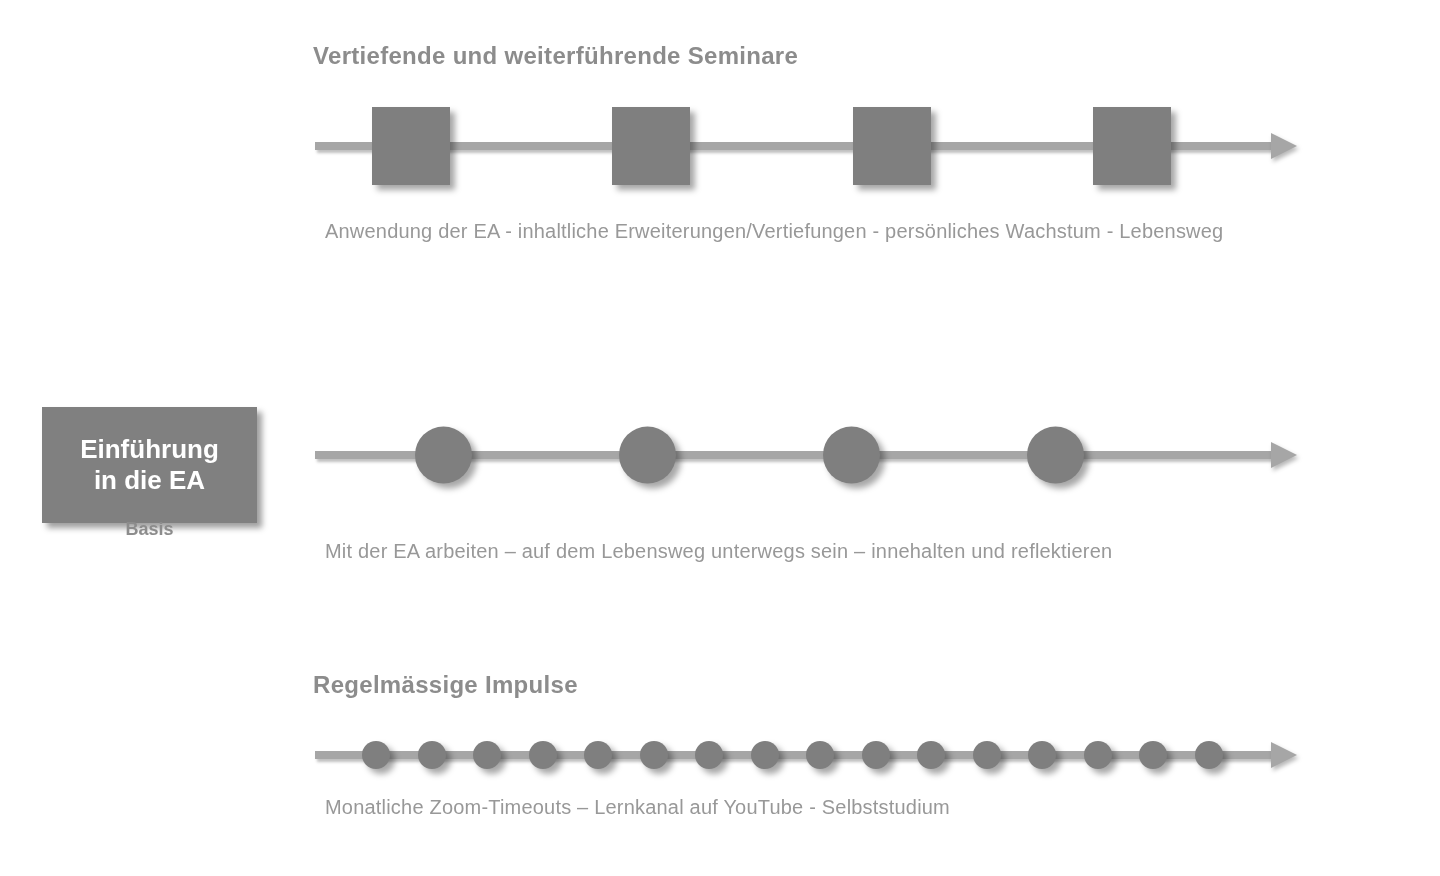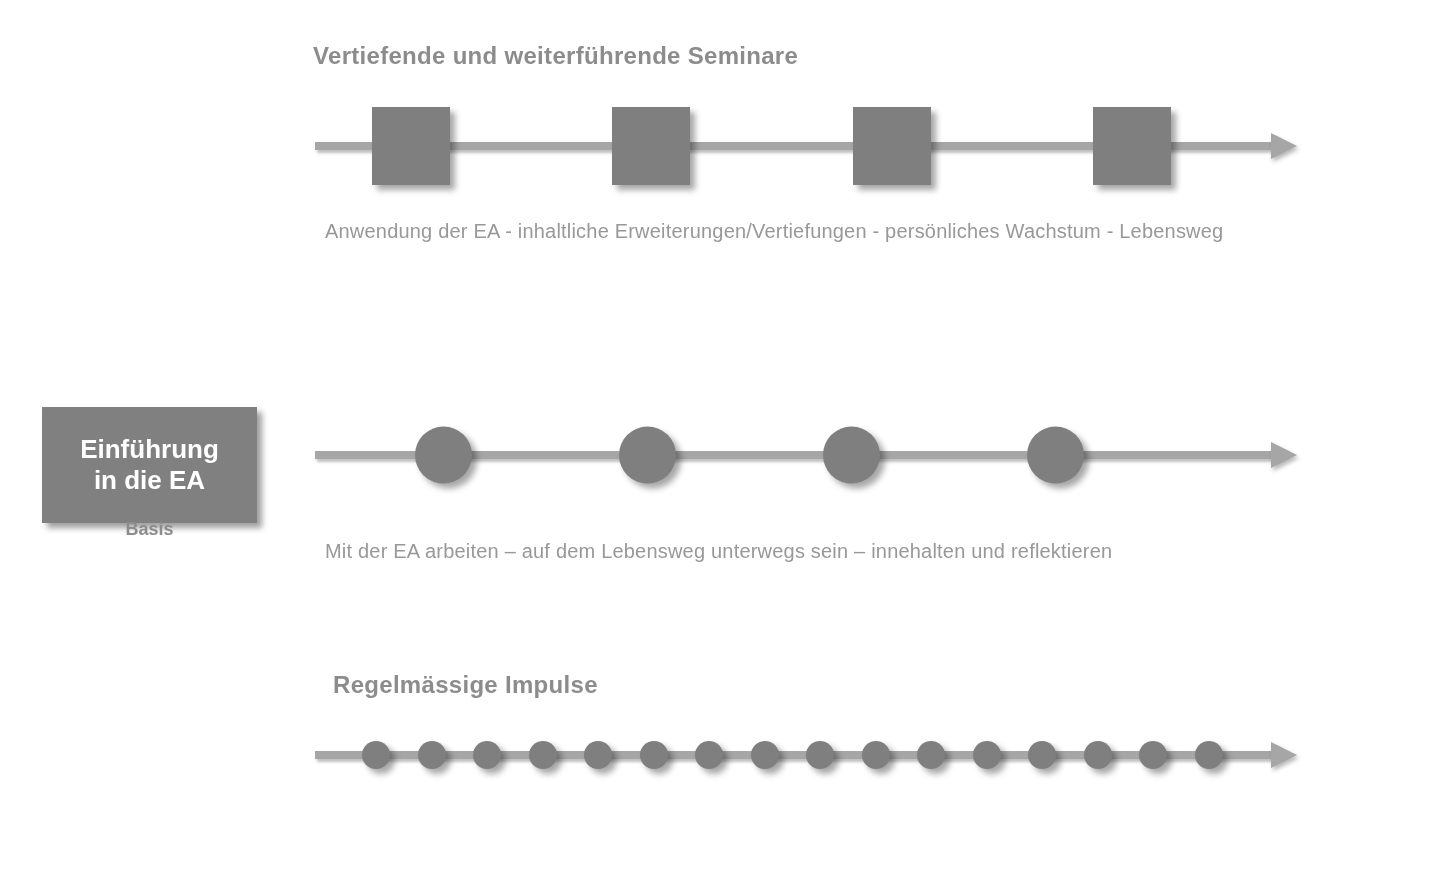--- a/index.html
+++ b/index.html
@@ -36,21 +36,21 @@
   
   .sec-title {
     position: absolute; left: 313px; margin: 0;
     color: var(--title-text, #8c8c8c);
     font-weight: bold; font-size: 24px;
     letter-spacing: 0.3px;
     white-space: nowrap;
   }
   #title-0 { top: 42px; }
   #title-1 { top: 361px; }
-  #title-2 { top: 671px; margin-left: 20px; }
+  #title-2 { top: 671px; }
 
   .sec-subtitle {
     position: absolute; left: 325px;
     color: var(--subtitle-text, #989898);
     font-size: 20px; letter-spacing: 0.2px;
     white-space: nowrap;
   }
   #subtitle-0 { top: 220px; }
   #subtitle-1 { top: 512px; margin-top: 28px; }
   #subtitle-2 { top: 796px; }
@@ -135,14 +135,15 @@
       <div class="tl-marker round" style="width: 28px; height: 28px; left: 435.71px;"></div>
       <div class="tl-marker round" style="width: 28px; height: 28px; left: 491.24px;"></div>
       <div class="tl-marker round" style="width: 28px; height: 28px; left: 546.77px;"></div>
       <div class="tl-marker round" style="width: 28px; height: 28px; left: 602.3px;"></div>
       <div class="tl-marker round" style="width: 28px; height: 28px; left: 657.83px;"></div>
       <div class="tl-marker round" style="width: 28px; height: 28px; left: 713.36px;"></div>
       <div class="tl-marker round" style="width: 28px; height: 28px; left: 768.89px;"></div>
       <div class="tl-marker round" style="width: 28px; height: 28px; left: 824.42px;"></div>
       <div class="tl-marker round" style="width: 28px; height: 28px; left: 879.95px;"></div>
     </div>
+  <div class="sec-subtitle" id="subtitle-2">Monatliche Zoom-Timeouts – Lernkanal auf YouTube - Selbststudium</div>
 
 </div>
 
 </body></html>

